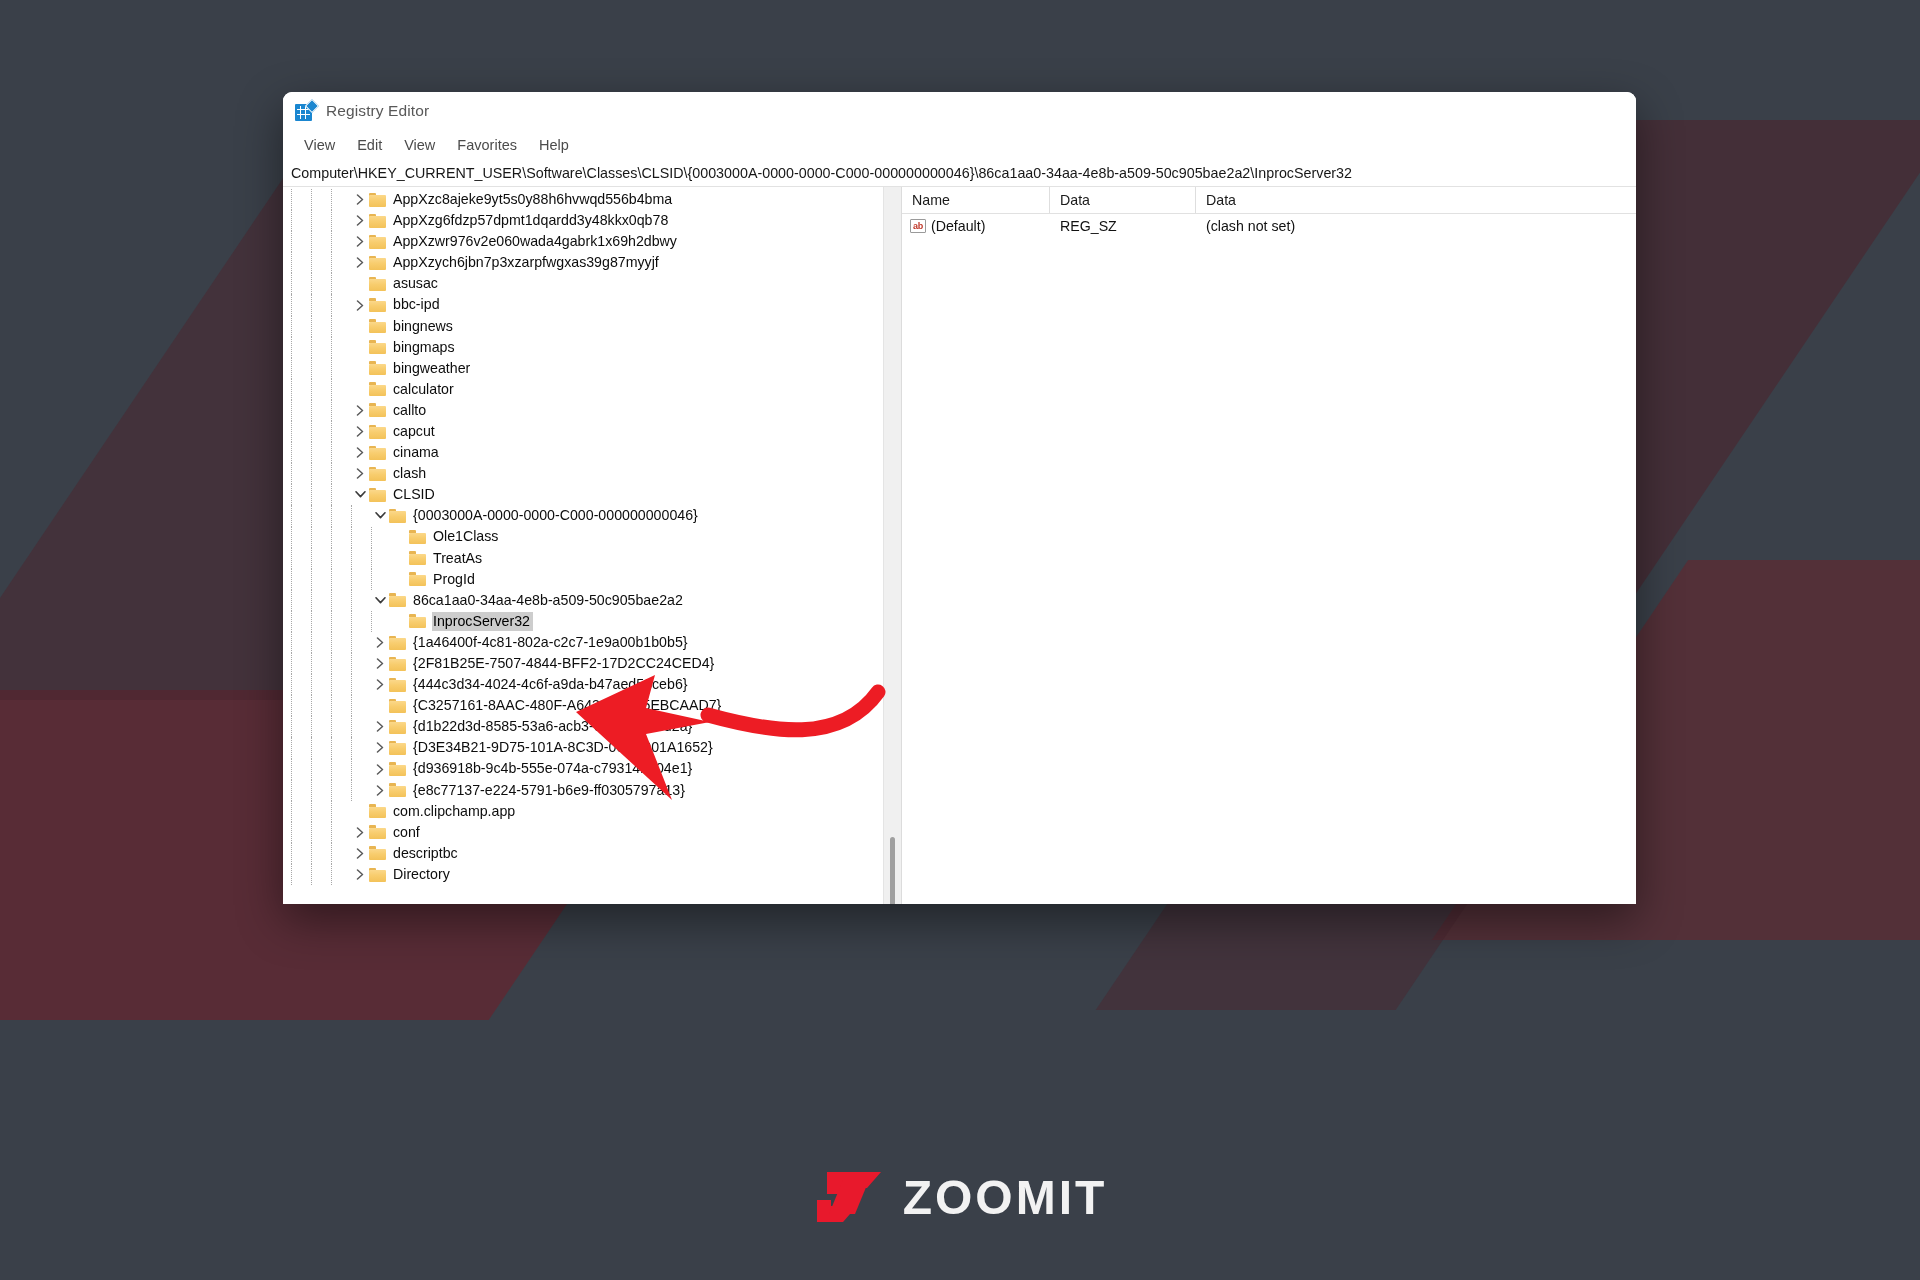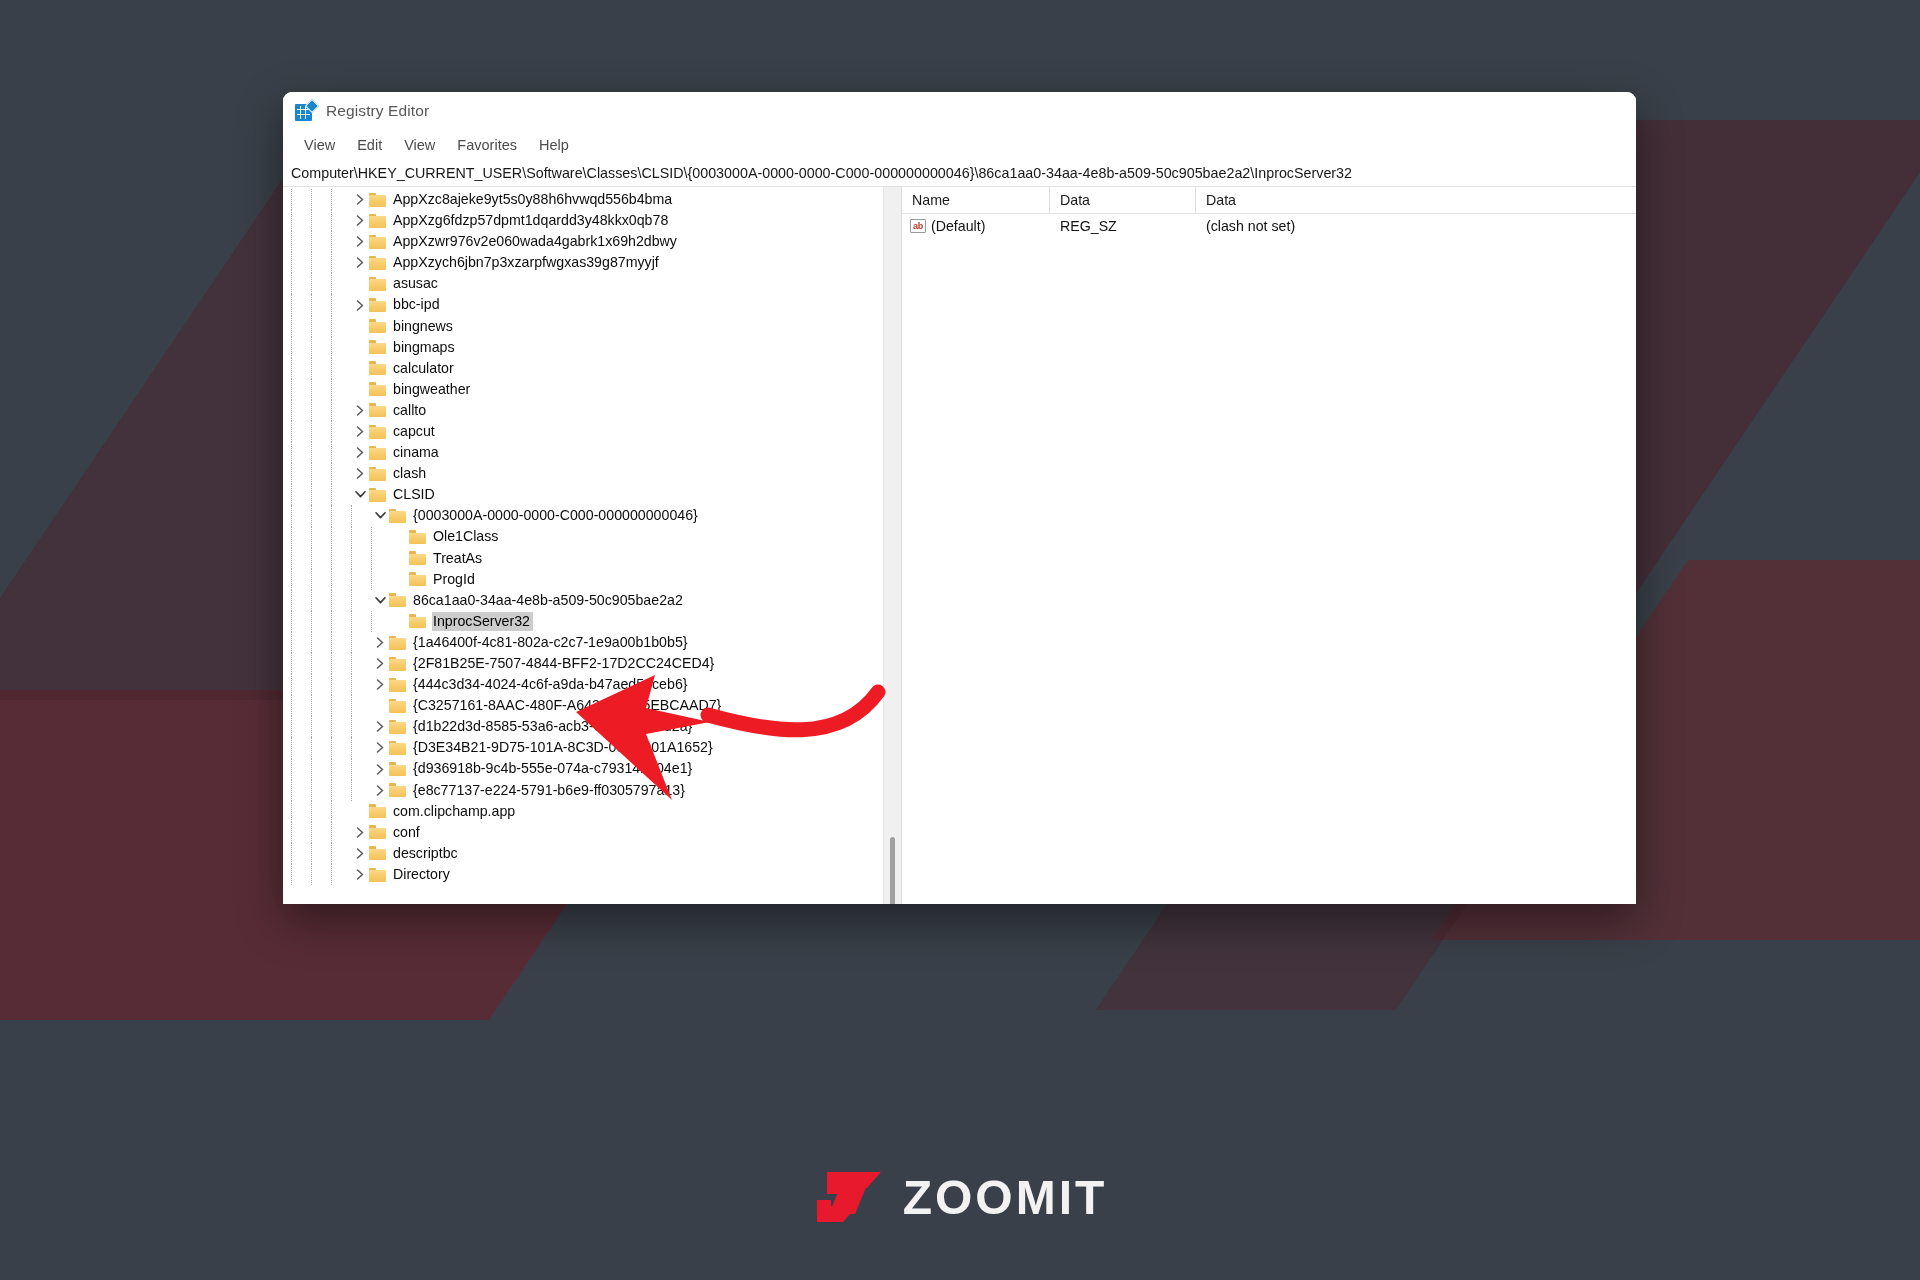--- a/index.html
+++ b/index.html
@@ -528,34 +528,34 @@
               <div class="indent" style="width: 68px;">
                 <div class="guide" style="left: 8px;"></div>
                 <div class="guide" style="left: 28px;"></div>
                 <div class="guide" style="left: 48px;"></div>
               </div>
               <div class="chev"></div>
               <div class="folder">
                 <div class="tab"></div>
                 <div class="body"></div>
               </div>
+              <div class="tree-label">bingweather</div>
+            </div>
+            <div class="tree-row">
+              <div class="indent" style="width: 68px;">
+                <div class="guide" style="left: 8px;"></div>
+                <div class="guide" style="left: 28px;"></div>
+                <div class="guide" style="left: 48px;"></div>
+              </div>
+              <div class="chev"></div>
+              <div class="folder">
+                <div class="tab"></div>
+                <div class="body"></div>
+              </div>
               <div class="tree-label">calculator</div>
-            </div>
-            <div class="tree-row">
-              <div class="indent" style="width: 68px;">
-                <div class="guide" style="left: 8px;"></div>
-                <div class="guide" style="left: 28px;"></div>
-                <div class="guide" style="left: 48px;"></div>
-              </div>
-              <div class="chev"></div>
-              <div class="folder">
-                <div class="tab"></div>
-                <div class="body"></div>
-              </div>
-              <div class="tree-label">bingweather</div>
             </div>
             <div class="tree-row">
               <div class="indent" style="width: 68px;">
                 <div class="guide" style="left: 8px;"></div>
                 <div class="guide" style="left: 28px;"></div>
                 <div class="guide" style="left: 48px;"></div>
               </div>
               <div class="chev">
                 <svg width="9" height="11" viewBox="0 0 9 11">
                   <path d="M1.5 1 L6.5 5.5 L1.5 10" fill="none" stroke="#5a5a5a" stroke-width="1.5" stroke-linecap="round" stroke-linejoin="round"></path>

